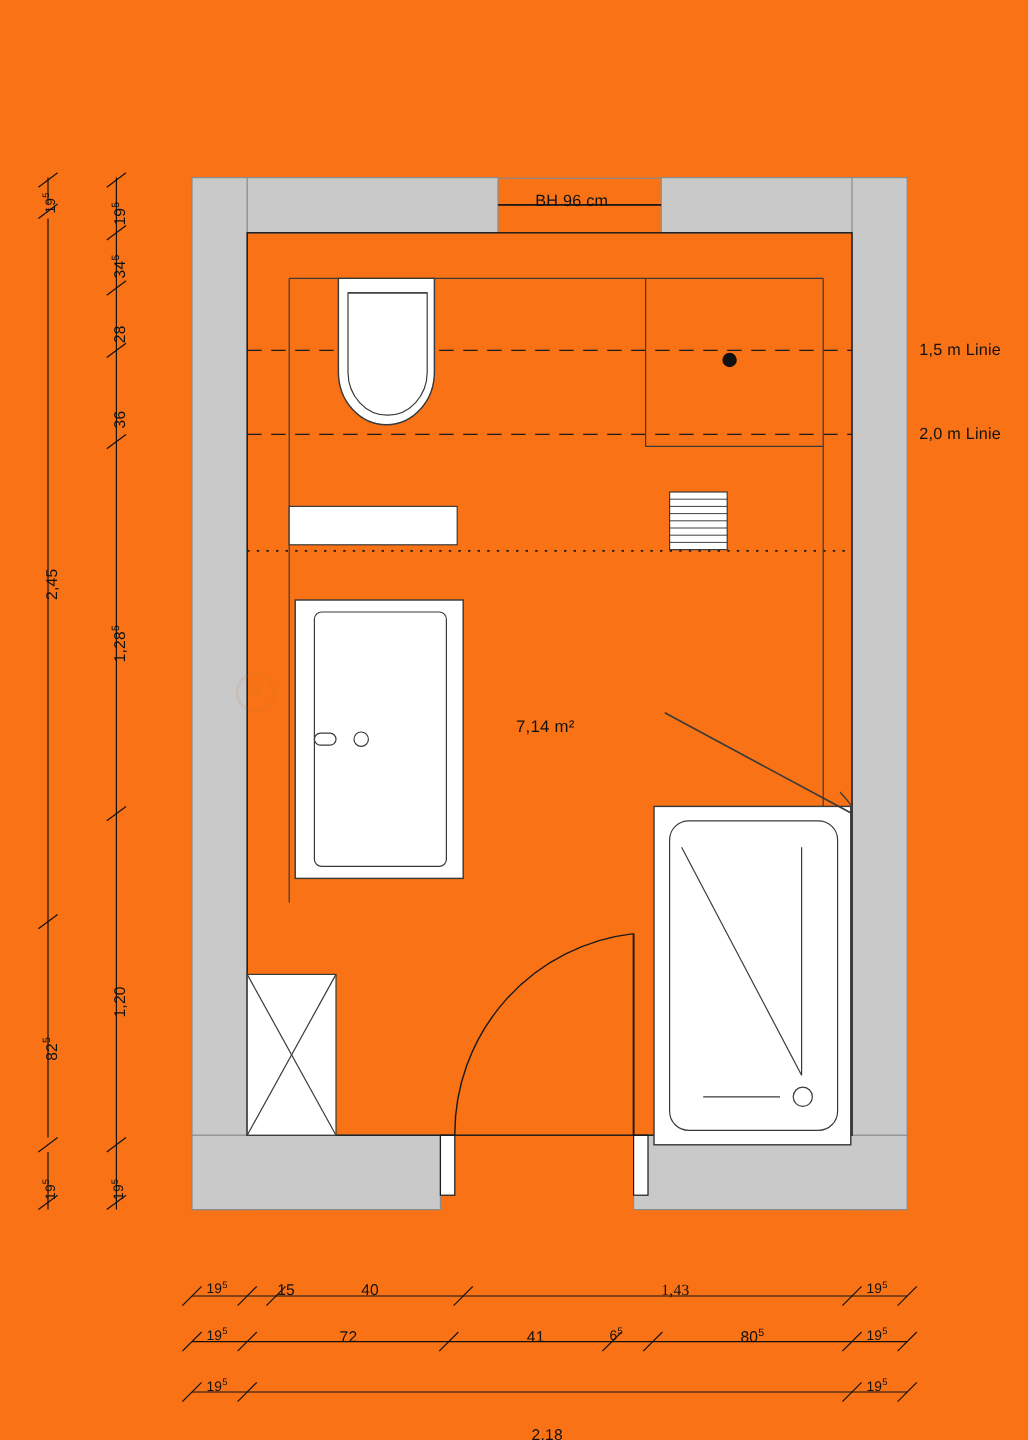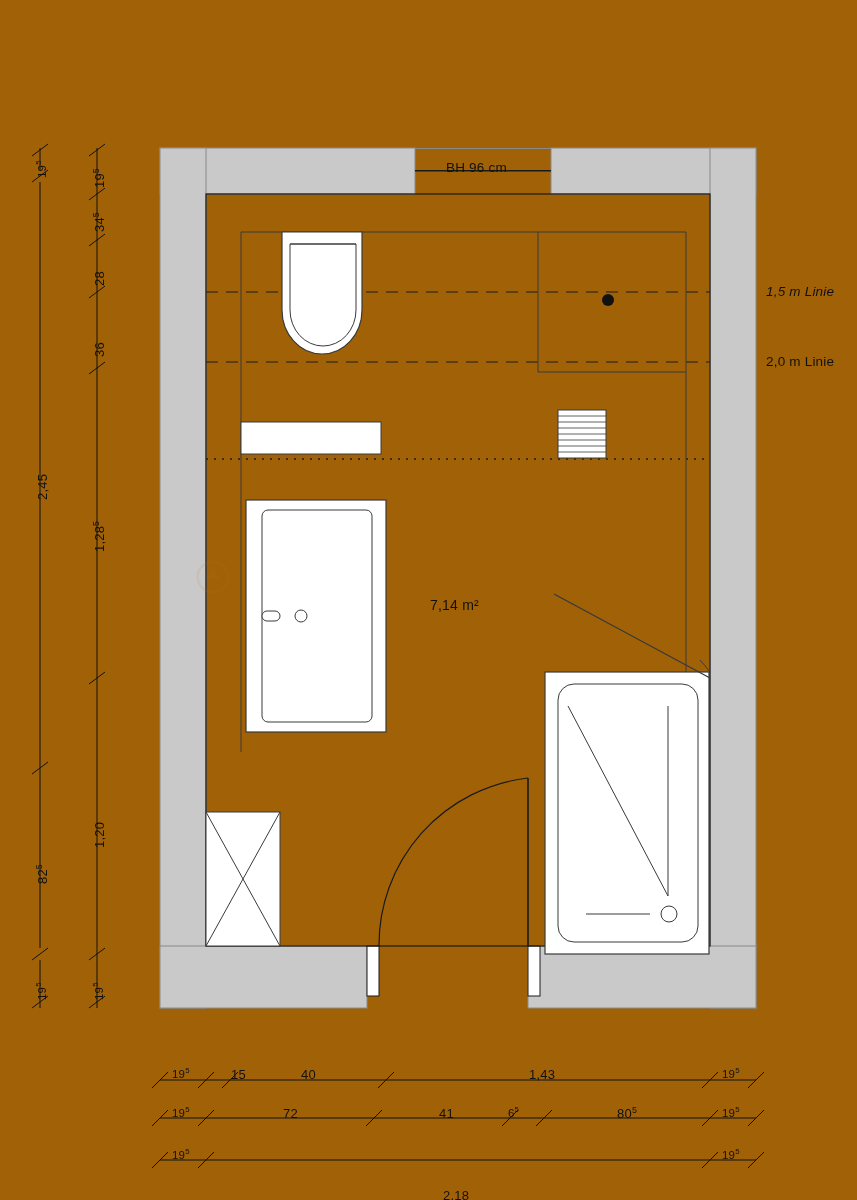--- a/index.html
+++ b/index.html
@@ -9,21 +9,21 @@
   }
   body {
     font-family: "Liberation Sans", sans-serif;
     color: #111111;
   }
   #page {
     position: relative;
     width: 857px;
     height: 1200px;
     overflow: hidden;
-    background: #a16207;
+    background: #f97316;
   }
   .plan-svg {
     position: absolute;
     left: 0;
     top: 0;
     width: 857px;
     height: 1200px;
   }
   .lbl {
     position: absolute;
@@ -206,21 +206,21 @@
       <line x1="160" y1="1160" x2="756" y2="1160"></line>
       <line x1="152" y1="1168" x2="168" y2="1152"></line>
       <line x1="198" y1="1168" x2="214" y2="1152"></line>
       <line x1="702" y1="1168" x2="718" y2="1152"></line>
       <line x1="748" y1="1168" x2="764" y2="1152"></line>
     </g>
   </svg>
 
   <div class="lbl bh-label" style="left:446px; top:160px;">BH 96 cm</div>
 
-  <div class="lbl linie-label" style="left:766px; top:284px;font-style:italic;">1,5 m Linie</div>
+  <div class="lbl linie-label" style="left:766px; top:284px;">1,5 m Linie</div>
   <div class="lbl linie-label" style="left:766px; top:354px;">2,0 m Linie</div>
 
   <div class="lbl area-label" style="left:430px; top:565px;">7,14 m²</div>
 
   <div class="lbl rot" style="left:34px; top:500px; transform: rotate(-90deg);">
     <span>2,45</span><sup></sup>
   </div>
   <div class="lbl rot" style="left:34px; top:884px; transform: rotate(-90deg);">
     <span>82</span><sup>5</sup>
   </div>
@@ -256,21 +256,21 @@
 
   <div class="lbl small" style="left:172px; top:1066px;">
     <span>19</span><sup>5</sup>
   </div>
   <div class="lbl" style="left:219px; top:1066px;margin-left:12px;">
     <span>15</span><sup></sup>
   </div>
   <div class="lbl" style="left:301px; top:1066px;">
     <span>40</span><sup></sup>
   </div>
-  <div class="lbl" style="left:529px; top:1066px;">
+  <div class="lbl" style="left:551px; top:1066px;font-family:Liberation Serif, serif;">
     <span>1,43</span><sup></sup>
   </div>
   <div class="lbl small" style="left:722px; top:1066px;">
     <span>19</span><sup>5</sup>
   </div>
 
   <div class="lbl small" style="left:172px; top:1105px;">
     <span>19</span><sup>5</sup>
   </div>
   <div class="lbl" style="left:283px; top:1105px;">

